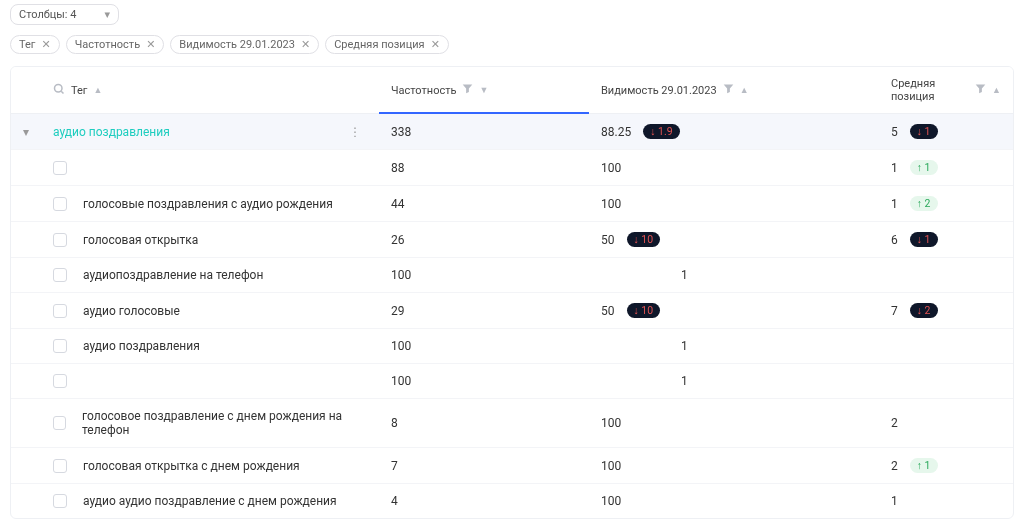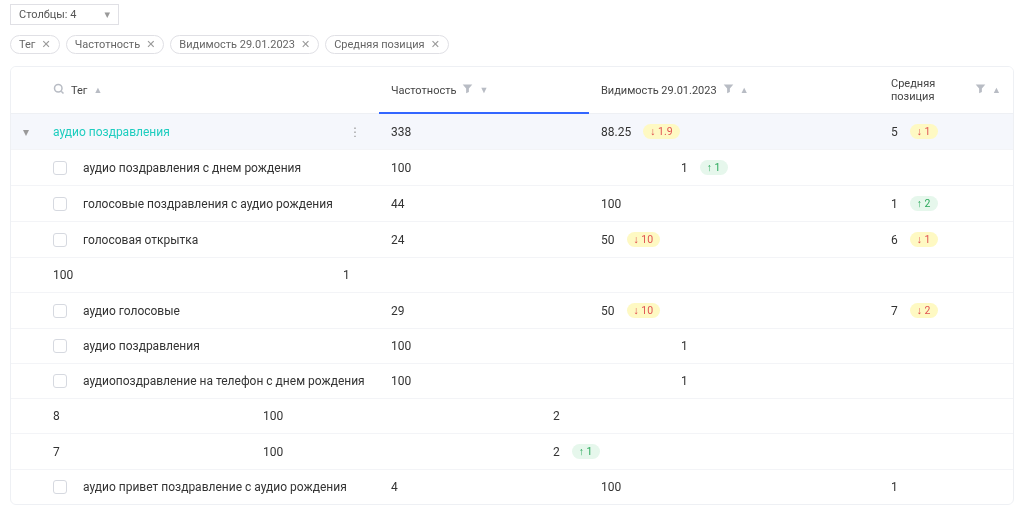--- a/index.html
+++ b/index.html
@@ -1,19 +1,19 @@
 <!DOCTYPE html>
 <html><head>
 <meta charset="utf-8">
 <style>
 *{box-sizing:border-box;margin:0;padding:0}
 body{font-family:-apple-system,BlinkMacSystemFont,"Segoe UI",Roboto,Arial,sans-serif;font-size:12px;color:#333;background:#fff}
 .wrap{width:1024px;margin:0 auto;padding:0 10px}
 .topbar{display:flex;align-items:center;gap:12px;padding:4px 0 10px}
-.select{border:1px solid #e0e0e5;border-radius:0;padding:3px 8px;display:flex;align-items:center;gap:28px;font-size:11px;color:#555;cursor:pointer}
+.select{border:1px solid #e0e0e5;border-radius:8px;padding:3px 8px;display:flex;align-items:center;gap:28px;font-size:11px;color:#555;cursor:pointer}
 .chips{display:flex;gap:6px;padding-bottom:12px;flex-wrap:wrap}
 .chip{border:1px solid #e0e0e5;border-radius:12px;padding:2px 8px;display:flex;align-items:center;gap:6px;font-size:11px;color:#666;cursor:pointer}
 .chip .x{color:#999;font-size:11px;cursor:pointer}
 .table{width:100%;border:1px solid #eef0f4;border-radius:6px;overflow:hidden}
 .thead{display:flex;border-bottom:1px solid #eef0f4;background:#fff}
 .th,.td{padding:10px 12px;display:flex;align-items:center;gap:6px}
 .col-ex{width:30px;justify-content:center}
 .col-tag{width:338px}
 .col-freq{width:210px}
 .col-vis{width:290px}
@@ -22,21 +22,21 @@
 .th.active::after{content:"";position:absolute;left:0;right:0;bottom:-1px;height:2px;background:#3366ff}
 .th .sicon{color:#b8bcc4}
 .row{display:flex;border-bottom:1px solid #f3f4f7}
 .row:last-child{border-bottom:none}
 .row.master{background:#f5f7fc}
 .row.master .tag{color:#1ecdbf;font-size:12px}
 .rowchk{width:14px;height:14px;border:1px solid #d6d9e0;border-radius:3px;margin-right:10px;cursor:pointer}
 .tag{color:#333;font-size:12px}
 .badge{border-radius:10px;padding:1px 7px;font-size:10.5px;display:inline-flex;align-items:center;gap:2px;margin-left:6px}
 .badge.up{background:#e6f7ec;color:#2aa85a}
-.badge.down{background:#fef9c3;color:#e05252}
+.badge.down{background:#0f172a;color:#e05252}
 .menu-dots{color:#999;cursor:pointer;padding:0 6px;margin-left:auto}
 .searchico{color:#b8bcc4}
 .arrow-up,.arrow-down{font-size:9px;color:#b8bcc4}
 .caret{color:#999}
 </style>
 </head>
 <body>
 <div class="wrap">
 
 <div class="topbar">
@@ -117,47 +117,51 @@
             <span class="menu-dots">⋮</span>
           </div>
           <div class="td col-freq">338</div>
           <div class="td col-vis">88.25<span class="badge down">↓ 1.9</span></div>
           <div class="td col-pos">5<span class="badge down">↓ 1</span></div>
         </div>
         <div class="row">
           <div class="td col-ex"></div>
           <div class="td col-tag">
             <span class="rowchk"></span>
-            <span class="tag">аудио поздравления с днем рождения</span>
-          </div>
+          </div>
+          <div class="td col-freq">88</div>
           <div class="td col-vis">100</div>
           <div class="td col-pos">1<span class="badge up">↑ 1</span></div>
         </div>
         <div class="row">
           <div class="td col-ex"></div>
           <div class="td col-tag">
             <span class="rowchk"></span>
             <span class="tag">голосовые поздравления с аудио рождения</span>
           </div>
           <div class="td col-freq">44</div>
           <div class="td col-vis">100</div>
           <div class="td col-pos">1<span class="badge up">↑ 2</span></div>
         </div>
         <div class="row">
           <div class="td col-ex"></div>
           <div class="td col-tag">
             <span class="rowchk"></span>
             <span class="tag">голосовая открытка</span>
           </div>
-          <div class="td col-freq">24</div>
+          <div class="td col-freq">26</div>
           <div class="td col-vis">50<span class="badge down">↓ 10</span></div>
           <div class="td col-pos">6<span class="badge down">↓ 1</span></div>
         </div>
         <div class="row">
           <div class="td col-ex"></div>
+          <div class="td col-tag">
+            <span class="rowchk"></span>
+            <span class="tag">аудиопоздравление на телефон</span>
+          </div>
           <div class="td col-vis">100</div>
           <div class="td col-pos">1</div>
         </div>
         <div class="row">
           <div class="td col-ex"></div>
           <div class="td col-tag">
             <span class="rowchk"></span>
             <span class="tag">аудио голосовые</span>
           </div>
           <div class="td col-freq">29</div>
@@ -170,42 +174,49 @@
             <span class="rowchk"></span>
             <span class="tag">аудио поздравления</span>
           </div>
           <div class="td col-vis">100</div>
           <div class="td col-pos">1</div>
         </div>
         <div class="row">
           <div class="td col-ex"></div>
           <div class="td col-tag">
             <span class="rowchk"></span>
-            <span class="tag">аудиопоздравление на телефон с днем рождения</span>
-          </div>
-          <div class="td col-vis">100</div>
-          <div class="td col-pos">1</div>
-        </div>
-        <div class="row">
-          <div class="td col-ex"></div>
+          </div>
+          <div class="td col-vis">100</div>
+          <div class="td col-pos">1</div>
+        </div>
+        <div class="row">
+          <div class="td col-ex"></div>
+          <div class="td col-tag">
+            <span class="rowchk"></span>
+            <span class="tag">голосовое поздравление с днем рождения на телефон</span>
+          </div>
           <div class="td col-freq">8</div>
           <div class="td col-vis">100</div>
           <div class="td col-pos">2</div>
         </div>
         <div class="row">
           <div class="td col-ex"></div>
+          <div class="td col-tag">
+            <span class="rowchk"></span>
+            <span class="tag">голосовая открытка с днем рождения</span>
+          </div>
           <div class="td col-freq">7</div>
           <div class="td col-vis">100</div>
           <div class="td col-pos">2<span class="badge up">↑ 1</span></div>
         </div>
         <div class="row">
           <div class="td col-ex"></div>
           <div class="td col-tag">
             <span class="rowchk"></span>
-            <span class="tag">аудио привет поздравление с аудио рождения</span>
+            <span class="tag">аудио аудио поздравление с днем рождения</span>
           </div>
           <div class="td col-freq">4</div>
           <div class="td col-vis">100</div>
           <div class="td col-pos">1</div>
         </div>
       </div>
 </div>
 
 </div>
 

